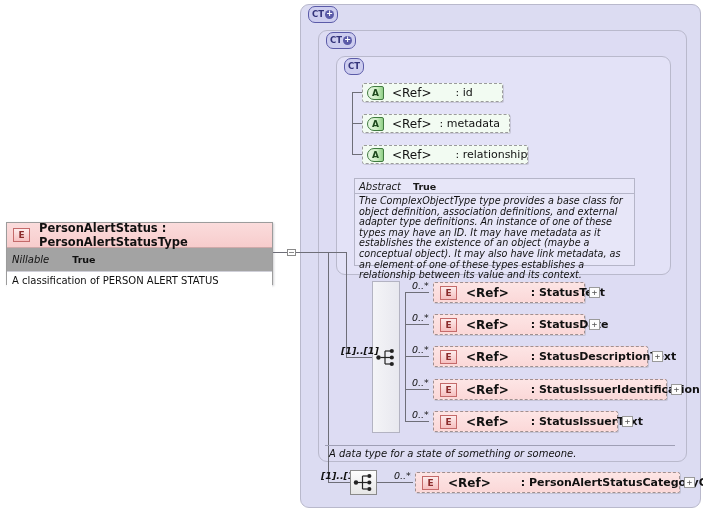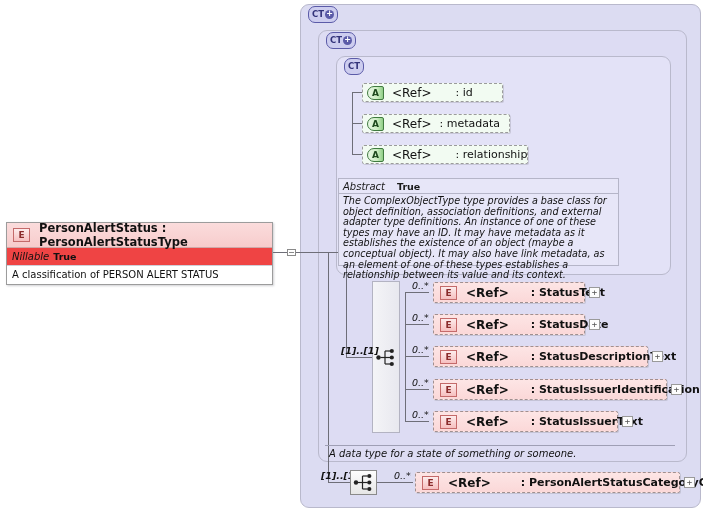--- a/index.html
+++ b/index.html
@@ -133,43 +133,44 @@
     height:25px;
     background:linear-gradient(to bottom,#fbdcdc,#f7cccc);
     border-bottom:1px solid #cfa9a9;
     padding-left:6px;
     gap:9px;
     box-sizing:border-box;
   }
   .root-head .title{font-size:11.5px;font-weight:bold;color:#111;}
   .root-prop{
     display:flex;align-items:center;
-    height:18px;
+    height:24px;
     border-bottom:1px solid #cfcfd8;
     padding-left:5px;
     font-size:10px;
-    gap:4px;
-    background:#ef4444;
+    gap:23px;
+    background:#a3a3a3;
     box-sizing:border-box;
   }
   .root-prop .k{font-style:italic;color:#111;}
   .root-prop .v{font-weight:bold;color:#111;font-size:9.5px;}
   .root-doc{
     padding:3px 5px;
     font-size:10px;
     color:#111;
     background:#fff;
   }
 
   
   .doc-block{
     position:absolute;
     border:1px solid #b5b5c8;
     background:#e7e6f8;
     box-sizing:border-box;
+    margin-left:16px;
   }
   .doc-abstract{
     display:flex;align-items:center;
     height:15px;
     gap:12px;
     padding-left:4px;
     border-bottom:1px solid #b5b5c8;
     font-size:10px;
     box-sizing:border-box;
   }

